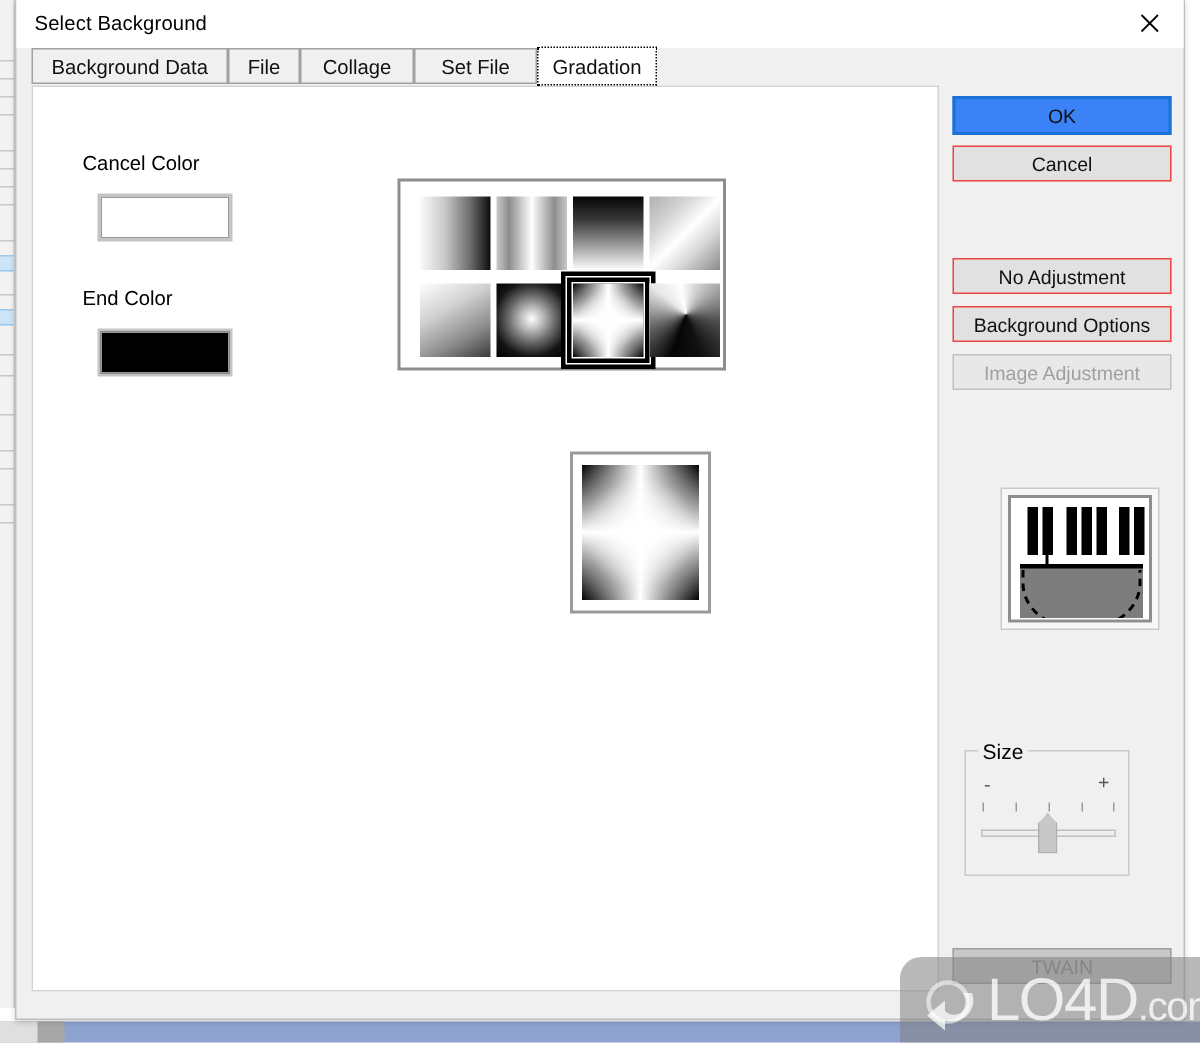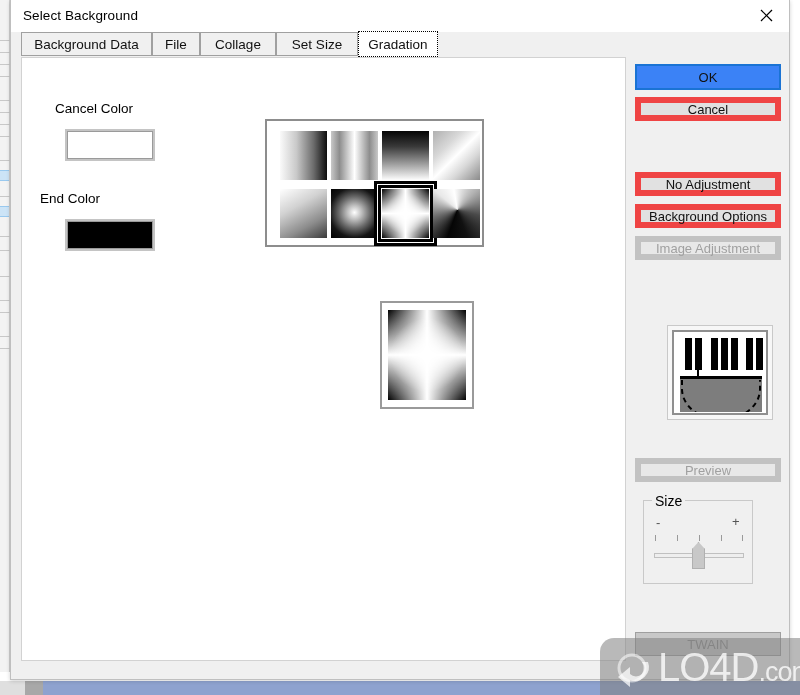--- a/index.html
+++ b/index.html
@@ -128,21 +128,21 @@
     position: absolute; left: 6px; top: 7px; right: 6px; bottom: 7px;
   }
 
   
   #sidepanel {
     position: absolute; left: 622px; top: 57px; width: 150px; height: 604px;
   }
   .btn {
     position: absolute; left: 2px; width: 146px; height: 24px;
     background: #e1e1e1;
-    border: 6px solid #ef4444;
+    border: 1px solid #ef4444;
     font-size: 13px; color: #111;
     display: flex; align-items: center; justify-content: center;
     cursor: pointer; white-space: nowrap;
   }
   .btn.primary {
     border: 2px solid #1a73d4;
     background: #3b82f6;
     height: 26px;
   }
   .btn.disabled {
@@ -255,35 +255,35 @@
     <div class="tab" style="left:0px;width:131px">
         <span>Background Data</span>
       </div>
     <div class="tab" style="left:131px;width:48px">
         <span>File</span>
       </div>
     <div class="tab" style="left:179px;width:76px">
         <span>Collage</span>
       </div>
     <div class="tab" style="left:255px;width:82px">
-        <span>Set Size</span>
+        <span>Set File</span>
       </div>
     <div class="tab selected" style="left:337px;width:80px">
         <span>Gradation</span>
       </div>
   </div>
 
   <div id="page">
 
     <div class="field-label" style="left:33px;top:43px">Cancel Color</div>
     <div class="color-swatch" style="left:43px;top:71px">
       <div class="inner" id="startcol" style="background: rgb(255, 255, 255);"></div>
     </div>
 
-    <div class="field-label" style="left:18px;top:133px">End Color</div>
+    <div class="field-label" style="left:33px;top:133px">End Color</div>
     <div class="color-swatch" style="left:43px;top:161px">
       <div class="inner" id="endcol" style="background: rgb(0, 0, 0);"></div>
     </div>
 
     <div id="palette">
 
       <div class="swatch" style="left:13px;top:10px">
         <div class="g" style="background:linear-gradient(90deg,#fafafa 0%,#c9c9c9 35%,#6a6a6a 72%,#0d0d0d 100%)"></div>
       </div>
       <div class="swatch" style="left:64px;top:10px">
@@ -334,21 +334,20 @@
         <div class="kbdline" style="left:23px;top:38px;height:10px"></div>
         <div class="kbdline" style="left:79px;top:38px;height:8px;background:#ffffff"></div>
         <div class="kbdbar">
           <svg width="82" height="33" viewBox="0 0 82 33" style="position:absolute;left:0;top:0">
             <path d="M2 1 L2 10 A 38 30 0 0 0 80 10 L80 1" fill="none" stroke="#000" stroke-width="2" stroke-dasharray="5 4"></path>
           </svg>
         </div>
       </div>
     </div>
 
-    <div class="btn disabled" style="top:401px">Preview</div>
 
     <div id="sizegroup">
       <div class="legend">Size</div>
       <div class="pm" style="left:12px;top:14px">-</div>
       <div class="pm" style="left:88px;top:13px">+</div>
       <div class="ticks">
         <div class="tick" style="left:0px"></div>
         <div class="tick" style="left:22px"></div>
         <div class="tick" style="left:44px"></div>
         <div class="tick" style="left:66px"></div>

